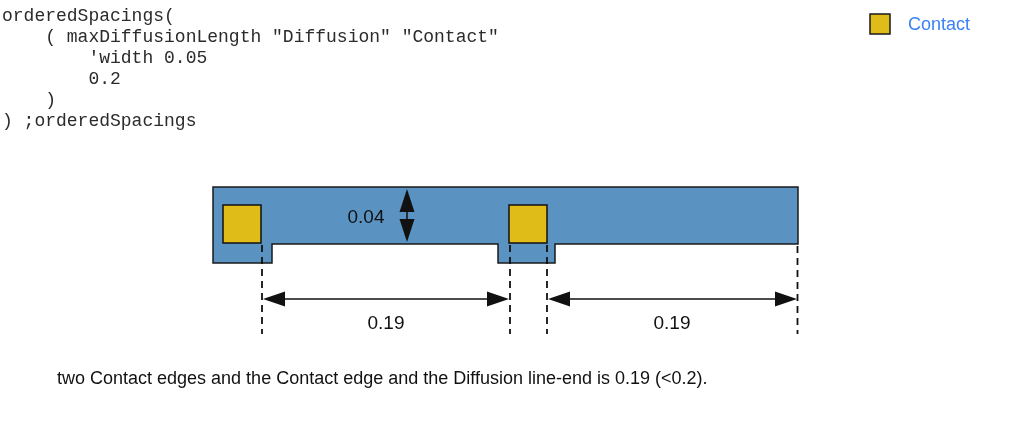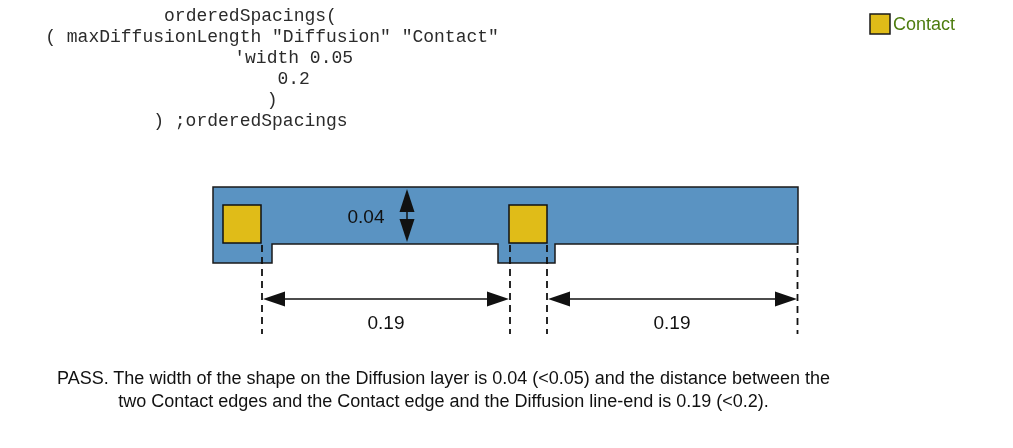--- a/index.html
+++ b/index.html
@@ -3,21 +3,20 @@
 <meta charset="utf-8">
 <style>
   html,body{margin:0;padding:0;background:#fff;}
   .canvas{
     position:relative;
     width:1013px;height:448px;
     background:#ffffff;
     overflow:hidden;
     font-family:"Liberation Sans", sans-serif;
     color:#111;
-    text-align:center;
   }
   .code{
     position:absolute;
     left:2px;top:6px;
     margin:0;
     font-family:"Liberation Mono","DejaVu Sans Mono",monospace;
     font-size:18px;
     line-height:21px;
     color:#2b2b2b;
     white-space:pre;
@@ -26,23 +25,23 @@
     position:absolute;
     left:869px;top:13px;
   }
   .legend-row{
     display:flex;
     align-items:center;
     margin-bottom:11px;
   }
   .legend-row svg{display:block;flex:0 0 auto;}
   .legend-label{
-    margin-left:2px;
+    margin-left:17px;
     font-size:18px;
-    color:#4d7c0f;
+    color:#3b82f6;
     white-space:nowrap;
   }
   .diagram{
     position:absolute;
     left:0;top:0;
   }
   .dim-text{
     font-family:"Liberation Sans",sans-serif;
     font-size:19px;
     fill:#111;
@@ -114,17 +113,16 @@
 
     <g>
       <line class="shaft" x1="553" y1="299" x2="791" y2="299"></line>
       <polygon class="head" points="548,299 570,291.5 570,306.5"></polygon>
       <polygon class="head" points="797,299 775,291.5 775,306.5"></polygon>
     </g>
     <text class="dim-text" x="672" y="329" text-anchor="middle">0.19</text>
   </svg>
 
   <div class="result">
-    <div>PASS. The width of the shape on the Diffusion layer is 0.04 (&lt;0.05) and the distance between the</div>
     <div>two Contact edges and the Contact edge and the Diffusion line-end is 0.19 (&lt;0.2).</div>
   </div>
 
 </div>
 
 </body></html>

